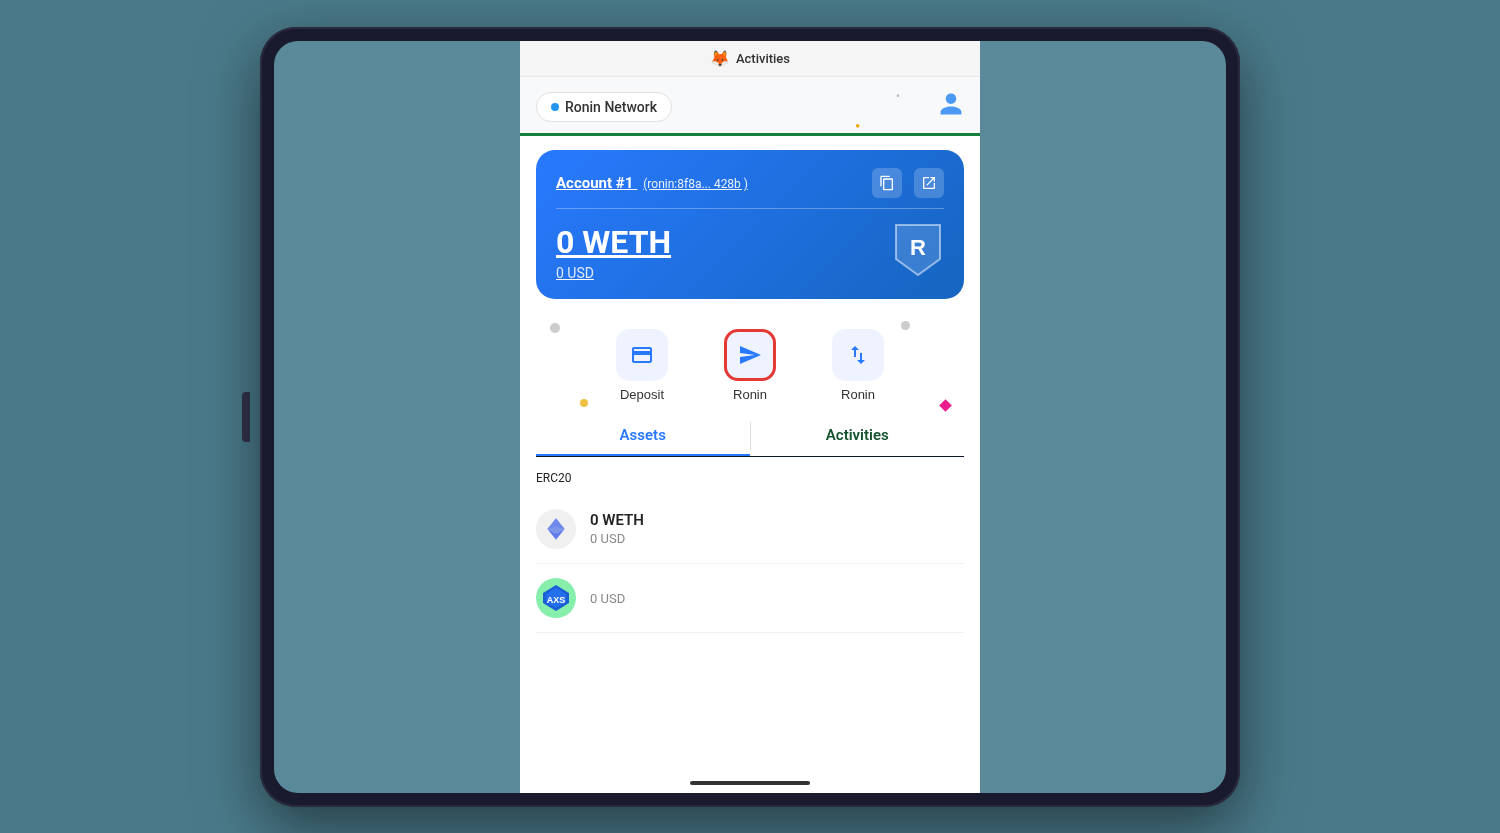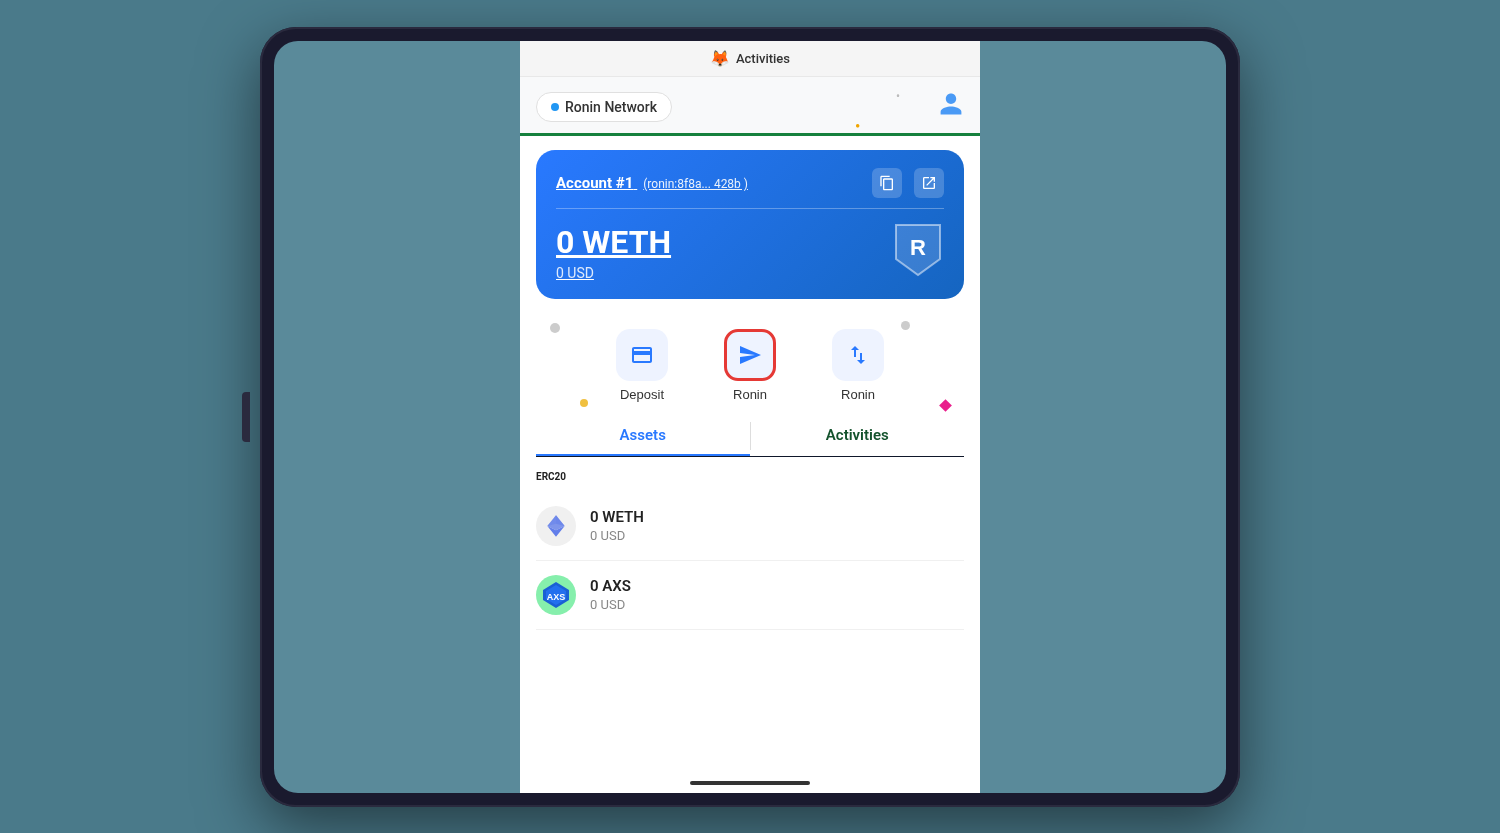--- a/index.html
+++ b/index.html
@@ -205,22 +205,22 @@
     }
 
     
     .assets-section {
       padding: 14px 16px 0;
       flex: 1;
       overflow-y: auto;
     }
 
     .section-title {
-      font-size: 10px;
-      font-weight: 700;
+      font-size: 12px;
+      font-weight: 400;
       color: #222;
       margin-bottom: 10px;
     }
 
     .asset-item {
       display: flex;
       align-items: center;
       gap: 14px;
       padding: 14px 0;
       border-bottom: 1px solid #f0f0f0;
@@ -397,21 +397,20 @@
 
         <div class="asset-item">
           <div class="asset-icon axs-icon">
             <svg width="30" height="30" viewBox="0 0 30 30">
               <polygon points="15,2 28,10 28,20 15,28 2,20 2,10" fill="#1a5fd4"></polygon>
               <polygon points="15,5 25,11 25,19 15,25 5,19 5,11" fill="#2979ff" opacity="0.6"></polygon>
               <text x="15" y="20" text-anchor="middle" fill="white" font-size="9" font-weight="700" font-family="Arial">AXS</text>
             </svg>
           </div>
           <div class="asset-info">
-            <div class="asset-name">0 AXS</div>
             <div class="asset-usd">0 USD</div>
           </div>
         </div>
       </div>
 
       <div class="home-indicator"></div>
 
     </div>
 
   </div>

